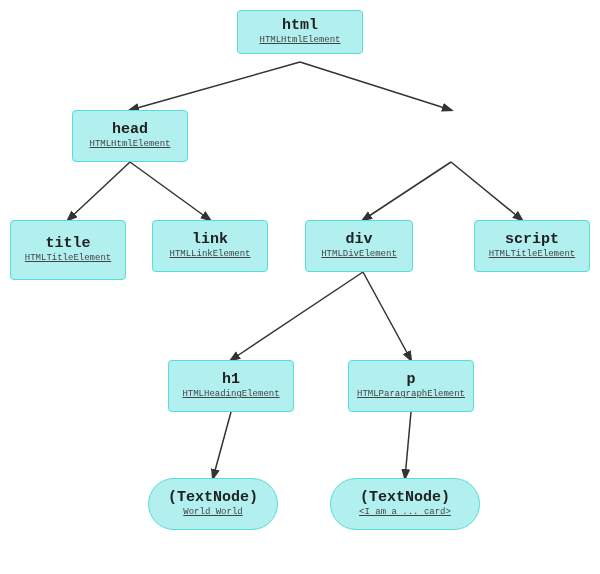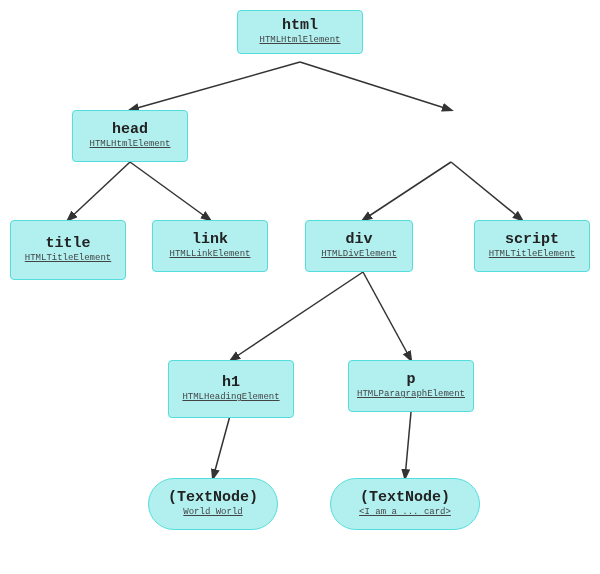--- a/index.html
+++ b/index.html
@@ -91,21 +91,21 @@
       <span class="node-type">HTMLLinkElement</span>
     </div>
     <div class="node node-rounded" style="left: 305px; top: 220px; width: 108px; height: 52px;">
       <span class="node-tag">div</span>
       <span class="node-type">HTMLDivElement</span>
     </div>
     <div class="node node-rounded" style="left: 464px; top: 220px; width: 116px; height: 52px; margin-left: 10px;">
       <span class="node-tag">script</span>
       <span class="node-type">HTMLTitleElement</span>
     </div>
-    <div class="node node-rounded" style="left: 168px; top: 360px; width: 126px; height: 58px;">
+    <div class="node node-rounded" style="left: 168px; top: 360px; width: 126px; height: 52px;">
       <span class="node-tag">h1</span>
       <span class="node-type">HTMLHeadingElement</span>
     </div>
     <div class="node node-rounded" style="left: 348px; top: 360px; width: 126px; height: 52px;">
       <span class="node-tag">p</span>
       <span class="node-type">HTMLParagraphElement</span>
     </div>
     <div class="node node-oval" style="left: 148px; top: 478px; width: 130px; height: 52px;">
       <span class="node-tag">(TextNode)</span>
       <span class="node-type">World World</span>

